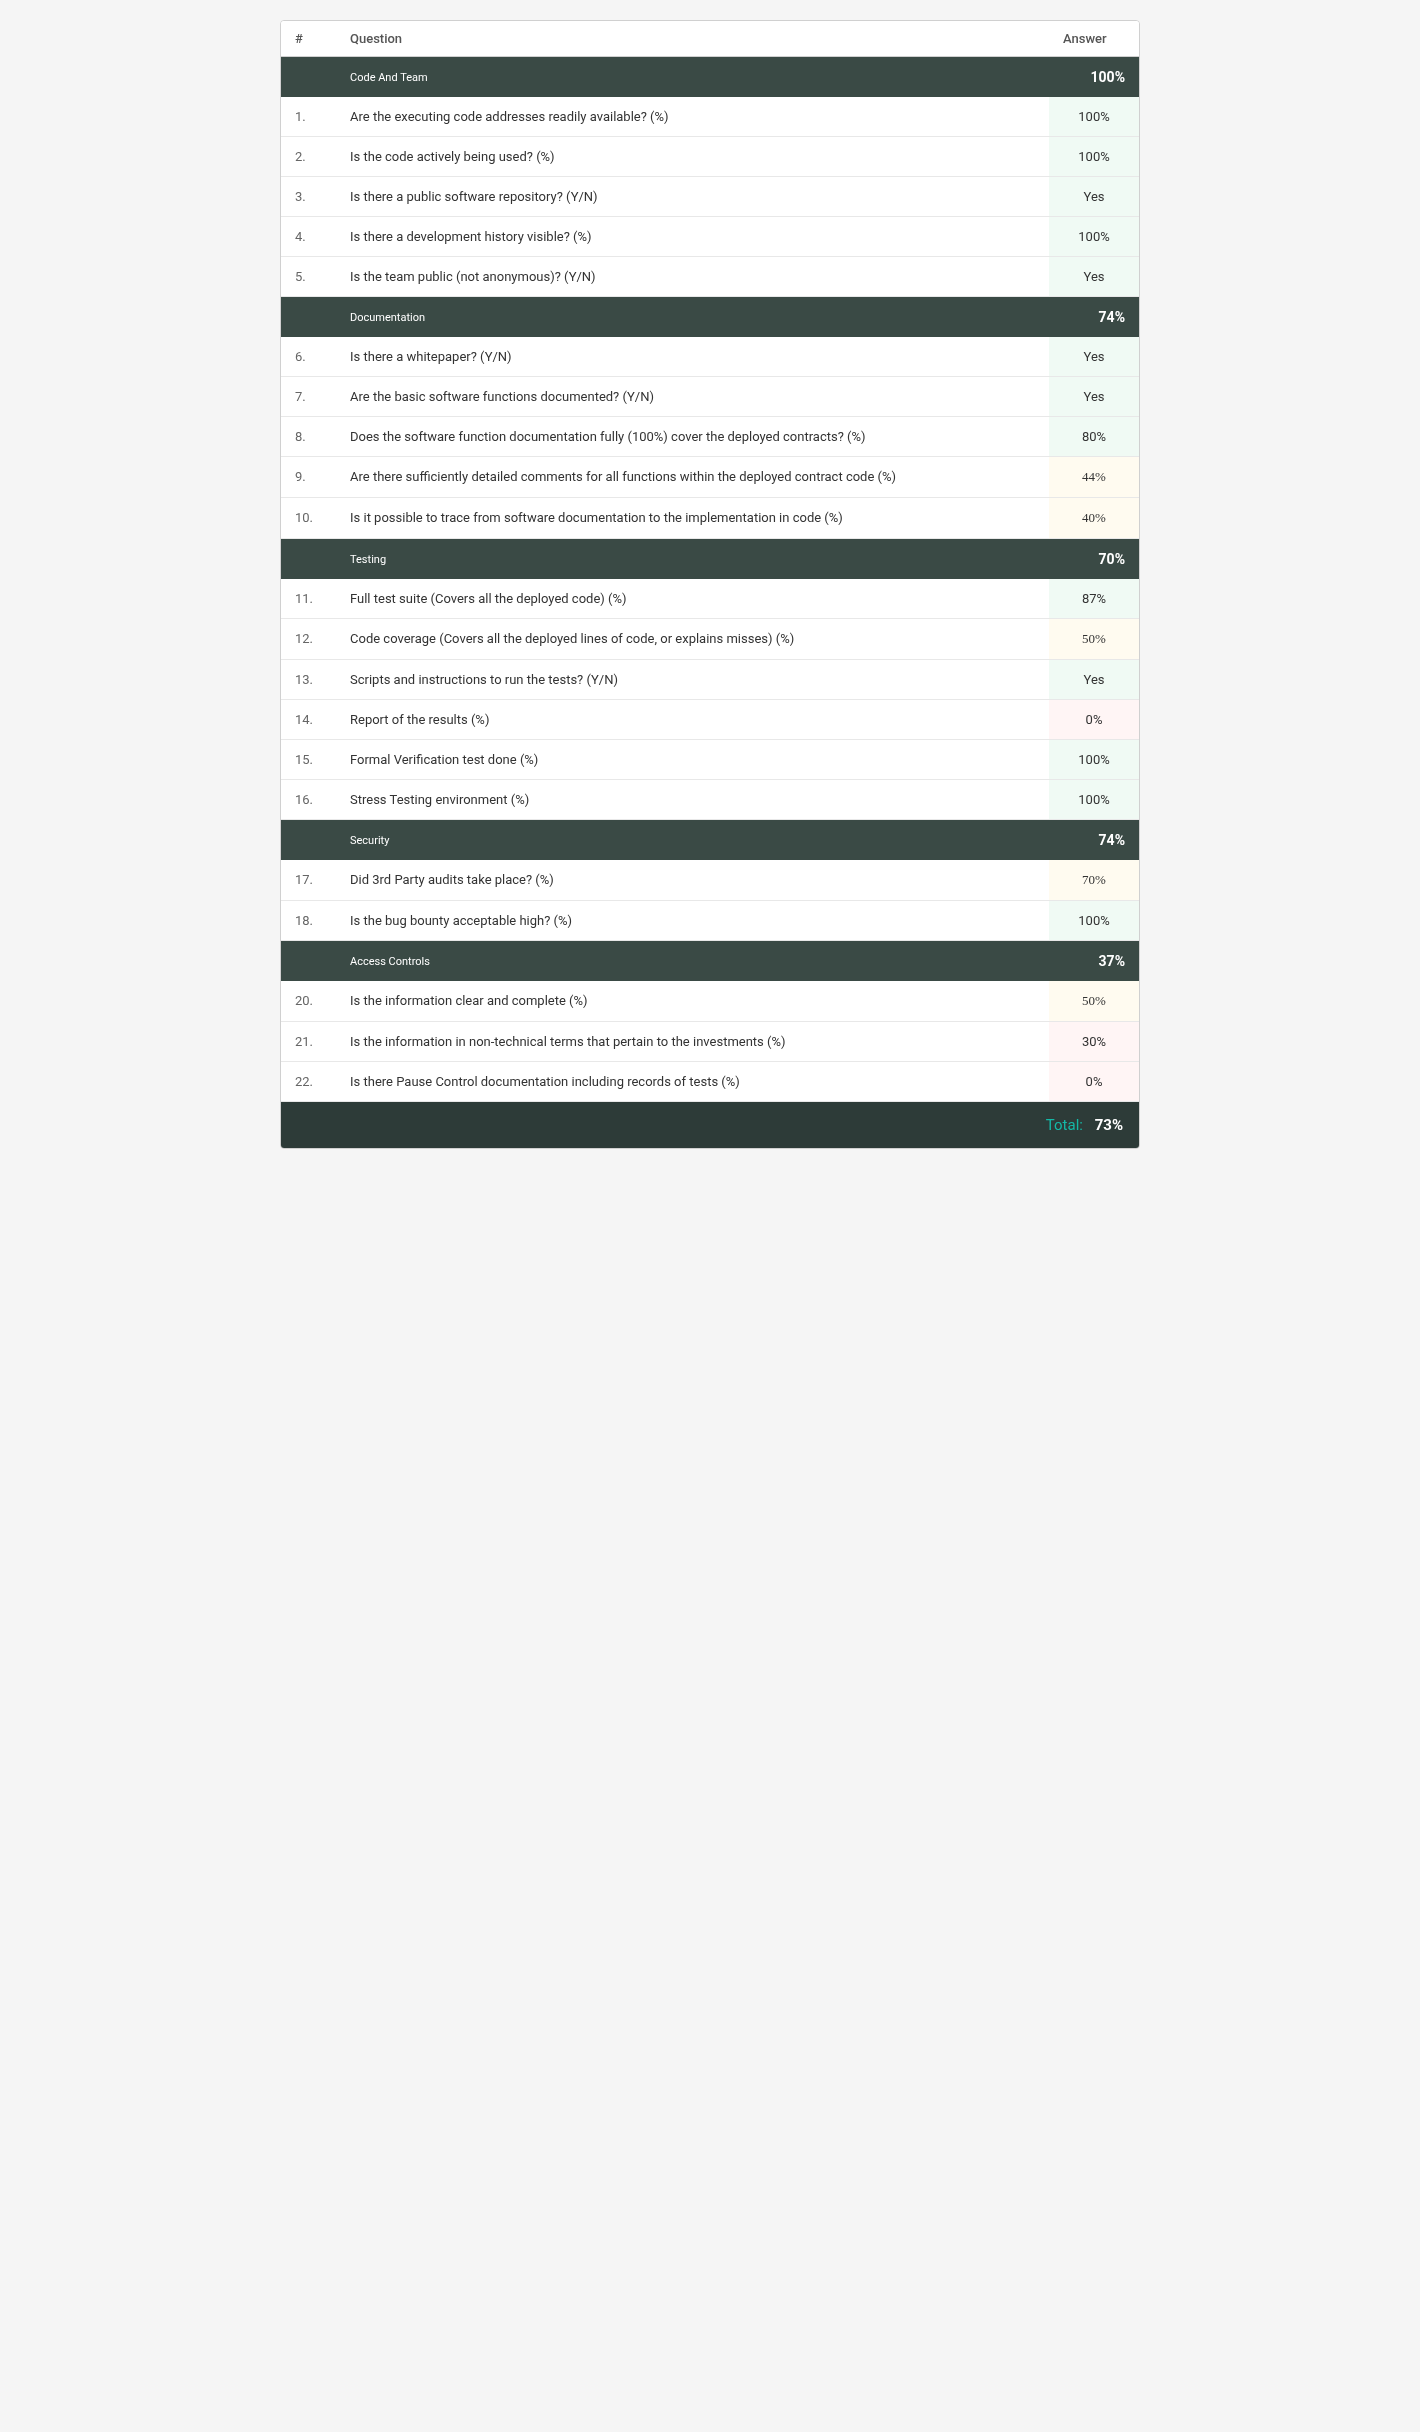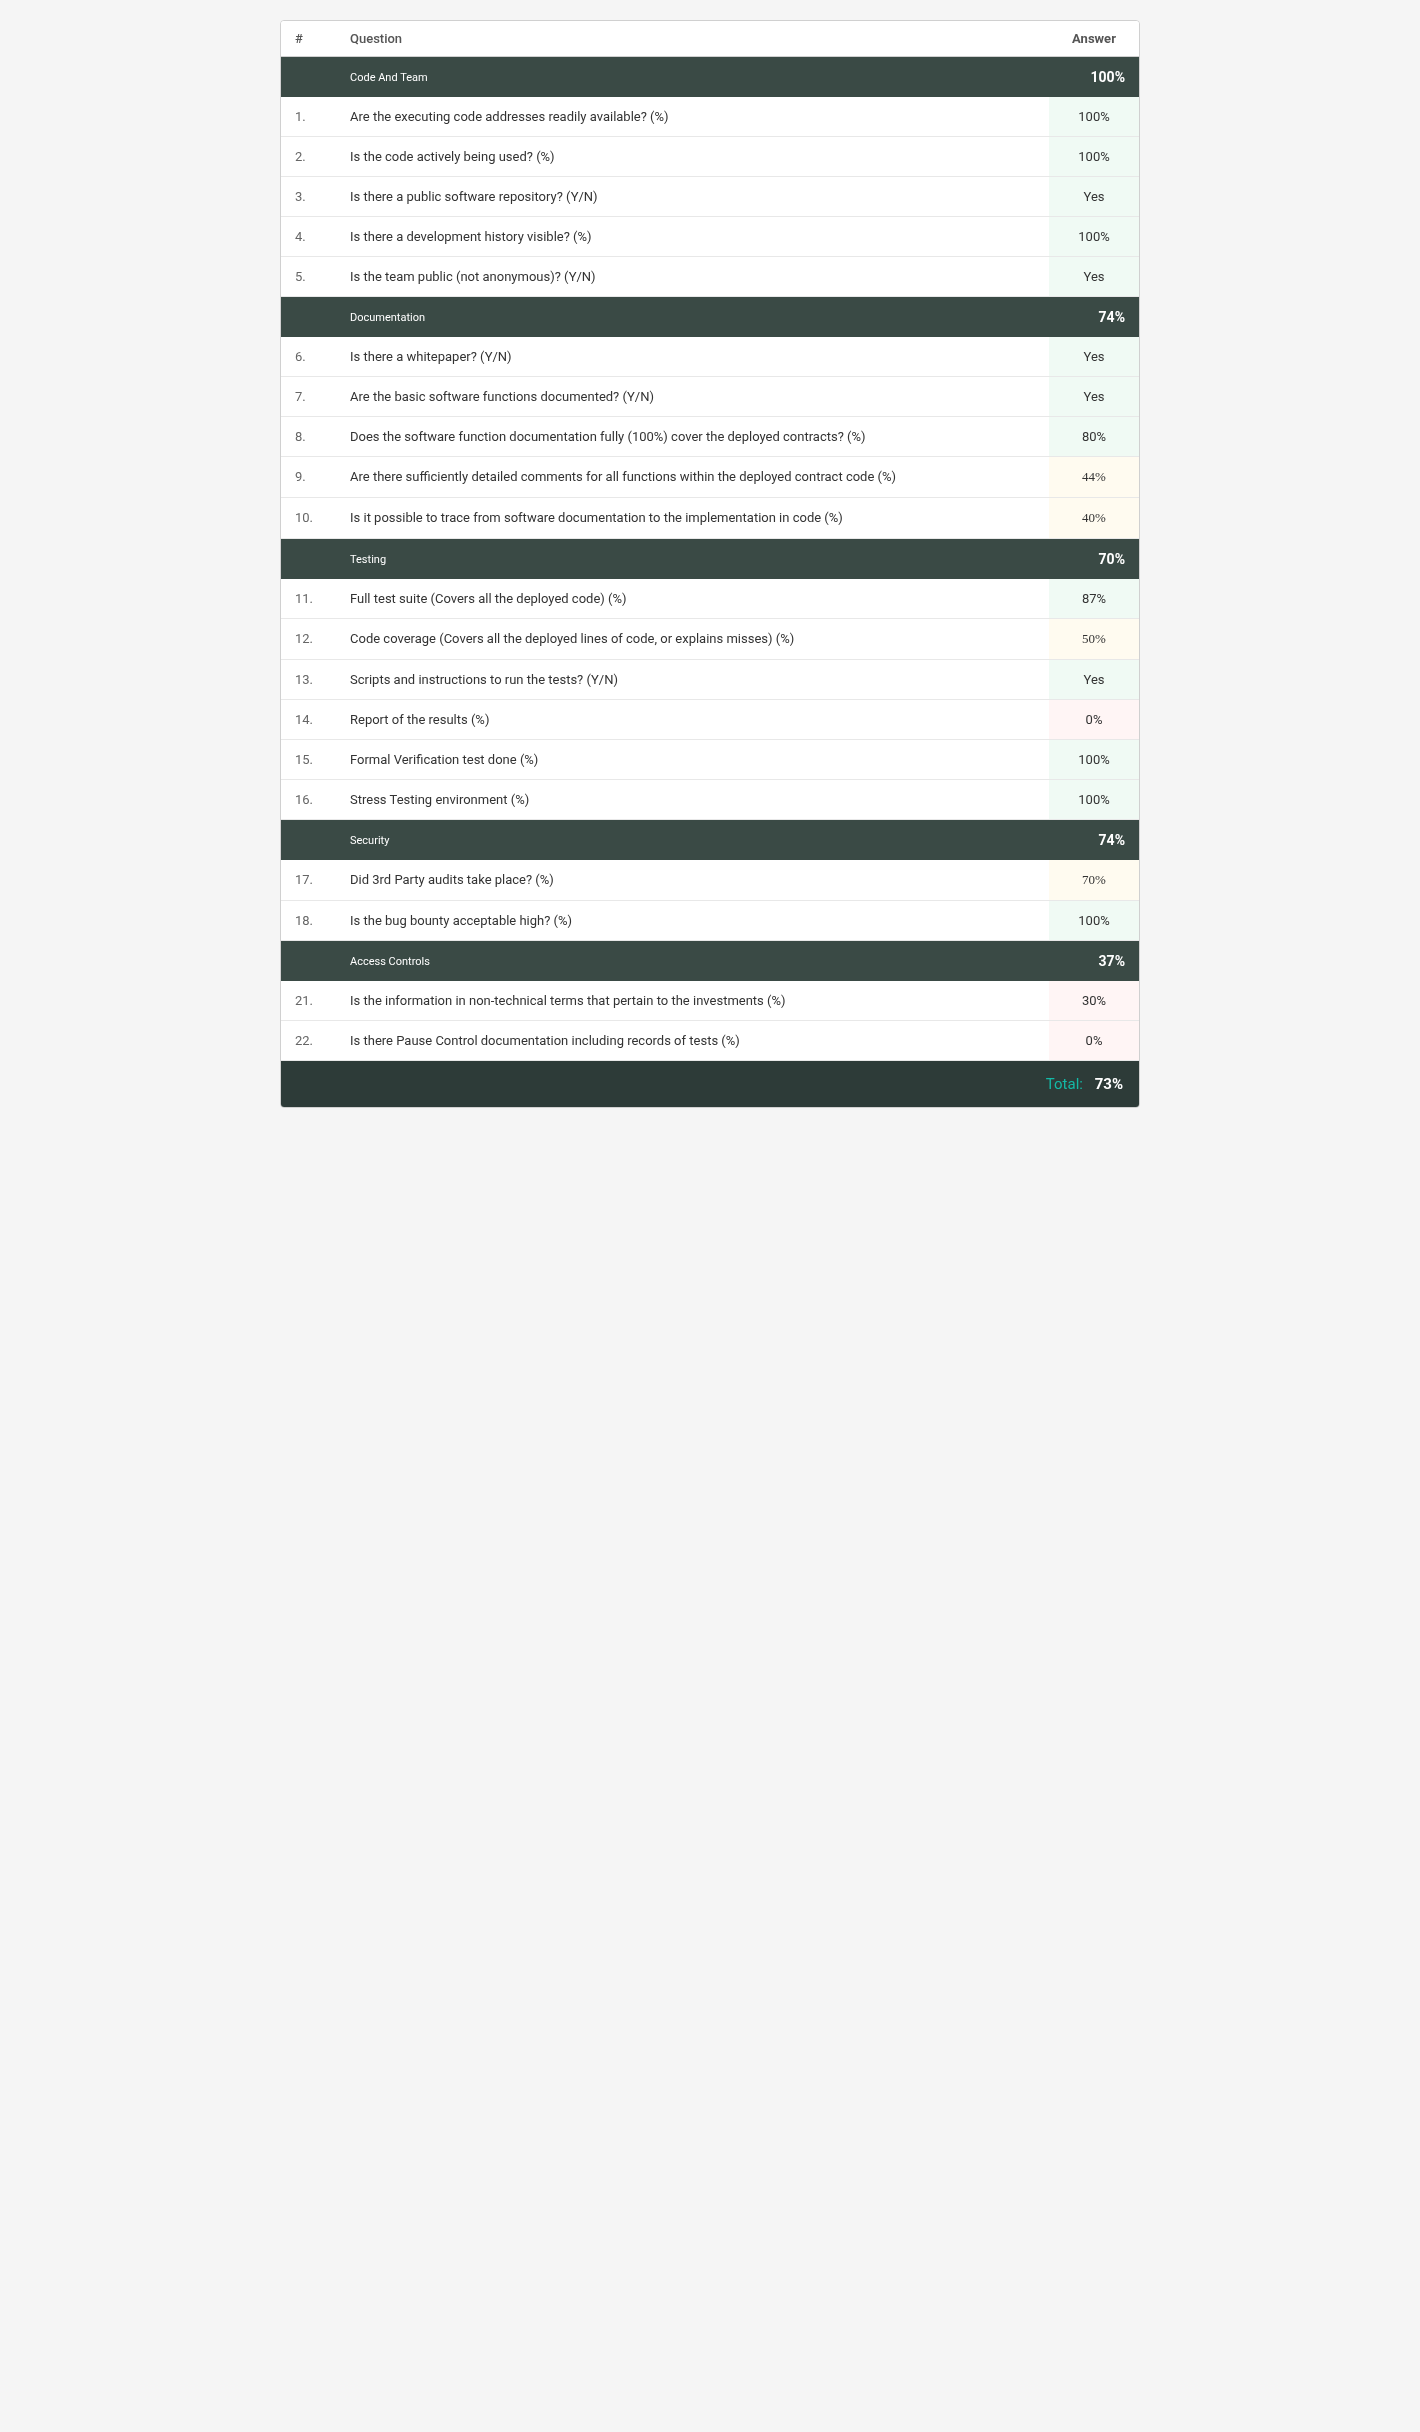--- a/index.html
+++ b/index.html
@@ -36,23 +36,22 @@
 
     thead th {
       padding: 10px 14px;
       text-align: left;
       font-size: 13px;
       color: #555;
       font-weight: 500;
     }
 
     thead th.answer-col {
-      text-align: center;
+      text-align: left;
       width: 90px;
-      font-weight: bold;
     }
 
     thead th.num-col {
       width: 55px;
     }
 
     .section-row td {
       background: #3a4a45;
       color: white;
       padding: 12px 14px;
@@ -240,20 +239,25 @@
           <td class="num-cell">18.</td>
           <td>Is the bug bounty acceptable high? (%)</td>
           <td class="answer-cell answer-green">100%</td>
         </tr>
         <tr class="section-row">
           <td></td>
           <td>Access Controls</td>
           <td class="section-answer">37%</td>
         </tr>
         <tr class="data-row">
+          <td class="num-cell">20.</td>
+          <td>Is the information clear and complete (%)</td>
+          <td class="answer-cell answer-yellow">50%</td>
+        </tr>
+        <tr class="data-row">
           <td class="num-cell">21.</td>
           <td>Is the information in non-technical terms that pertain to the investments (%)</td>
           <td class="answer-cell answer-red">30%</td>
         </tr>
         <tr class="data-row">
           <td class="num-cell">22.</td>
           <td>Is there Pause Control documentation including records of tests (%)</td>
           <td class="answer-cell answer-red">0%</td>
         </tr>
       </tbody>

